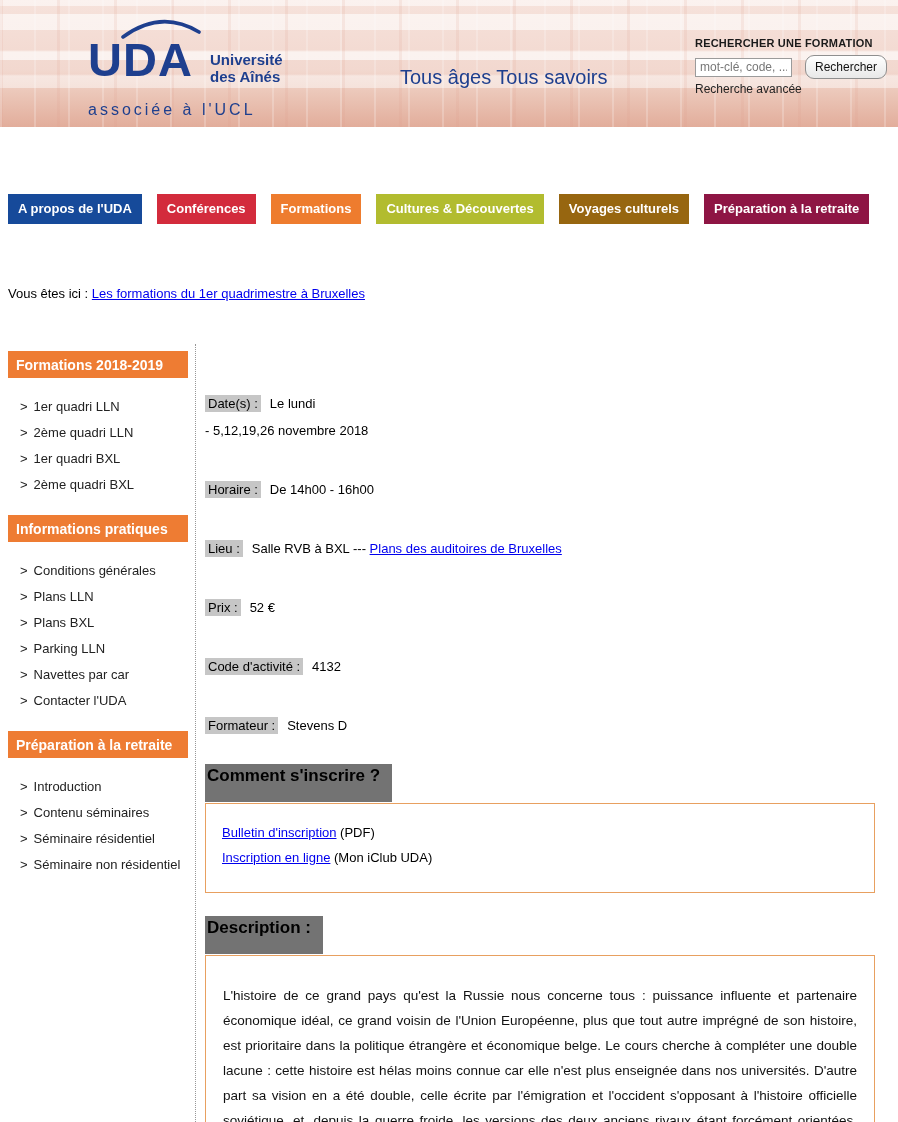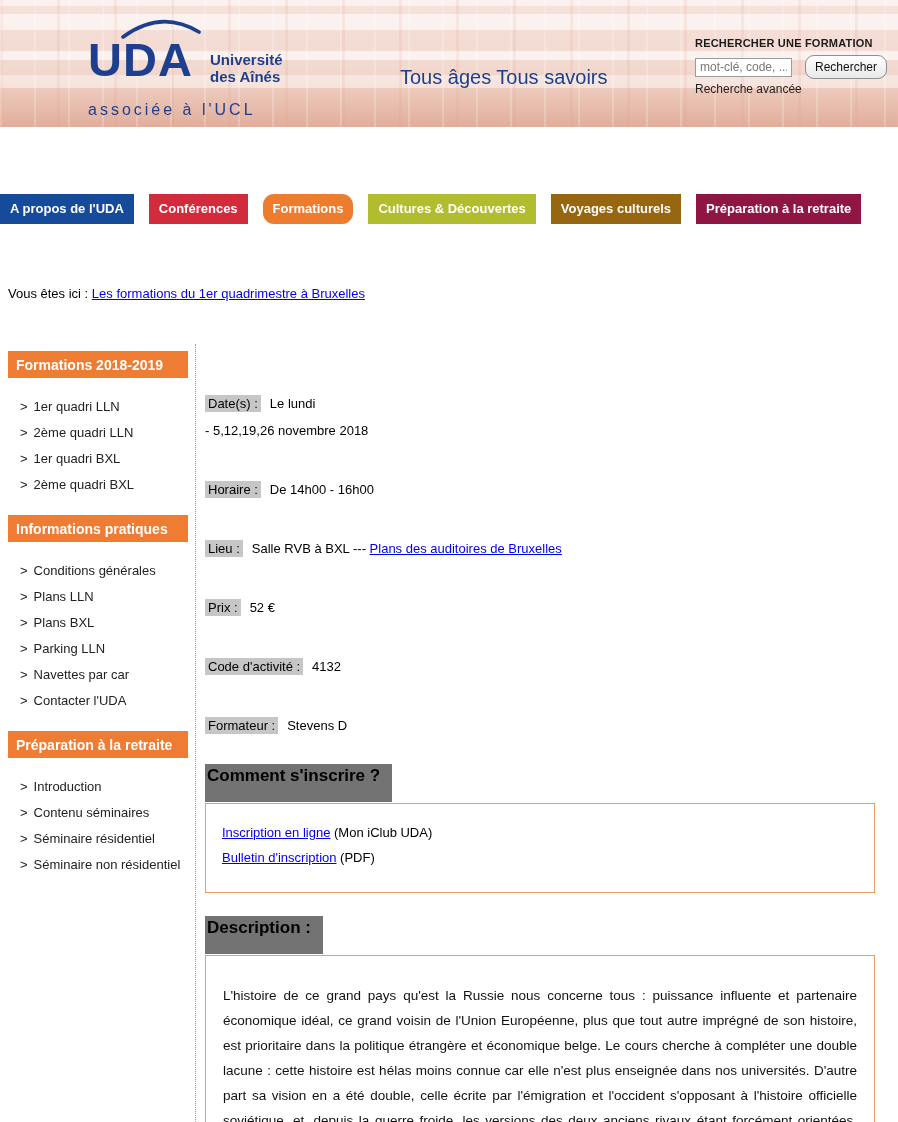--- a/index.html
+++ b/index.html
@@ -34,21 +34,21 @@
   .search-input { width:97px; height:19px; font-size:12px; padding:1px 4px;
       border:1px solid #9b9b9b; background:#fff; font-family:"Liberation Sans", sans-serif; }
   .search-input::placeholder { color:#777; }
   .search-btn { margin-left:13px; height:24px; font-size:12px; padding:0 9px;
       border:1px solid #8f8f8f; border-radius:9px;
       background:linear-gradient(180deg,#ffffff,#e8e8e8); cursor:pointer;
       font-family:"Liberation Sans", sans-serif; color:#111; }
   .search-adv { margin-top:3px; font-size:12px; color:#222; cursor:pointer; }
 
   
-  .nav { display:flex; gap:15px; margin-top:67px; }
+  .nav { display:flex; gap:15px; padding-left:8px; margin-top:67px; }
   .nav-btn { height:30px; line-height:30px; padding:0 10px; color:#fff;
       font-size:13px; font-weight:bold; cursor:pointer; white-space:nowrap; }
 
   
   .breadcrumb { margin:62px 0 0 8px; font-size:13px; color:#000; }
   a.lnk { color:#0000ee; text-decoration:underline; cursor:pointer; }
 
   
   .content { display:flex; margin-top:43px; padding-left:8px; }
   .sidebar { width:180px; flex:none; padding-top:7px; }
@@ -98,21 +98,21 @@
         <input class="search-input" type="text" placeholder="mot-clé, code, ..." style="">
         <button class="search-btn">Rechercher</button>
       </div>
       <div class="search-adv">Recherche avancée</div>
     </div>
   </div>
 
   <div class="nav">
     <div class="nav-btn" style="background-color: rgb(22, 74, 154);">A propos de l'UDA</div>
     <div class="nav-btn" style="background-color: rgb(211, 43, 60);">Conférences</div>
-    <div class="nav-btn" style="background-color: rgb(238, 124, 46); border-radius: 11px;">Formations</div>
+    <div class="nav-btn" style="background-color: rgb(238, 124, 46);">Formations</div>
     <div class="nav-btn" style="background-color: rgb(178, 188, 47);">Cultures &amp; Découvertes</div>
     <div class="nav-btn" style="background-color: rgb(151, 102, 16);">Voyages culturels</div>
     <div class="nav-btn" style="background-color: rgb(142, 21, 68);">Préparation à la retraite</div>
   </div>
 
   <div class="breadcrumb">
     <span>Vous êtes ici :</span>
     <a class="lnk">Les formations du 1er quadrimestre à Bruxelles</a>
   </div>
 
@@ -171,22 +171,22 @@
       </div>
 
       <div class="detail">
         <span class="dlabel">Formateur :</span><span>Stevens D</span>
       </div>
 
       <div class="sec-head">
         <span class="peach">Comment s'inscrire ?</span>
       </div>
       <div class="box box-inscr">
+        <p><a class="lnk">Bulletin d'inscription</a><span> (PDF)</span></p>
         <p><a class="lnk">Inscription en ligne</a><span> (Mon iClub UDA)</span></p>
-        <p><a class="lnk">Bulletin d'inscription</a><span> (PDF)</span></p>
       </div>
 
       <div class="sec-head sec-head-desc">
         <span class="peach">Description :</span>
       </div>
       <div class="box box-desc">
         <p>L'histoire de ce grand pays qu'est la Russie nous concerne tous : puissance influente et partenaire économique idéal, ce grand voisin de l'Union Européenne, plus que tout autre imprégné de son histoire, est prioritaire dans la politique étrangère et économique belge. Le cours cherche à compléter une double lacune : cette histoire est hélas moins connue car elle n'est plus enseignée dans nos universités. D'autre part sa vision en a été double, celle écrite par l'émigration et l'occident s'opposant à l'histoire officielle soviétique, et, depuis la guerre froide, les versions des deux anciens rivaux étant forcément orientées, elle doit être réunifiée par une coopération d'historiens. Le cours tend à en présenter une vision plus cohérente, des origines à nos jours.</p>
       </div>
     </div>
   </div>

